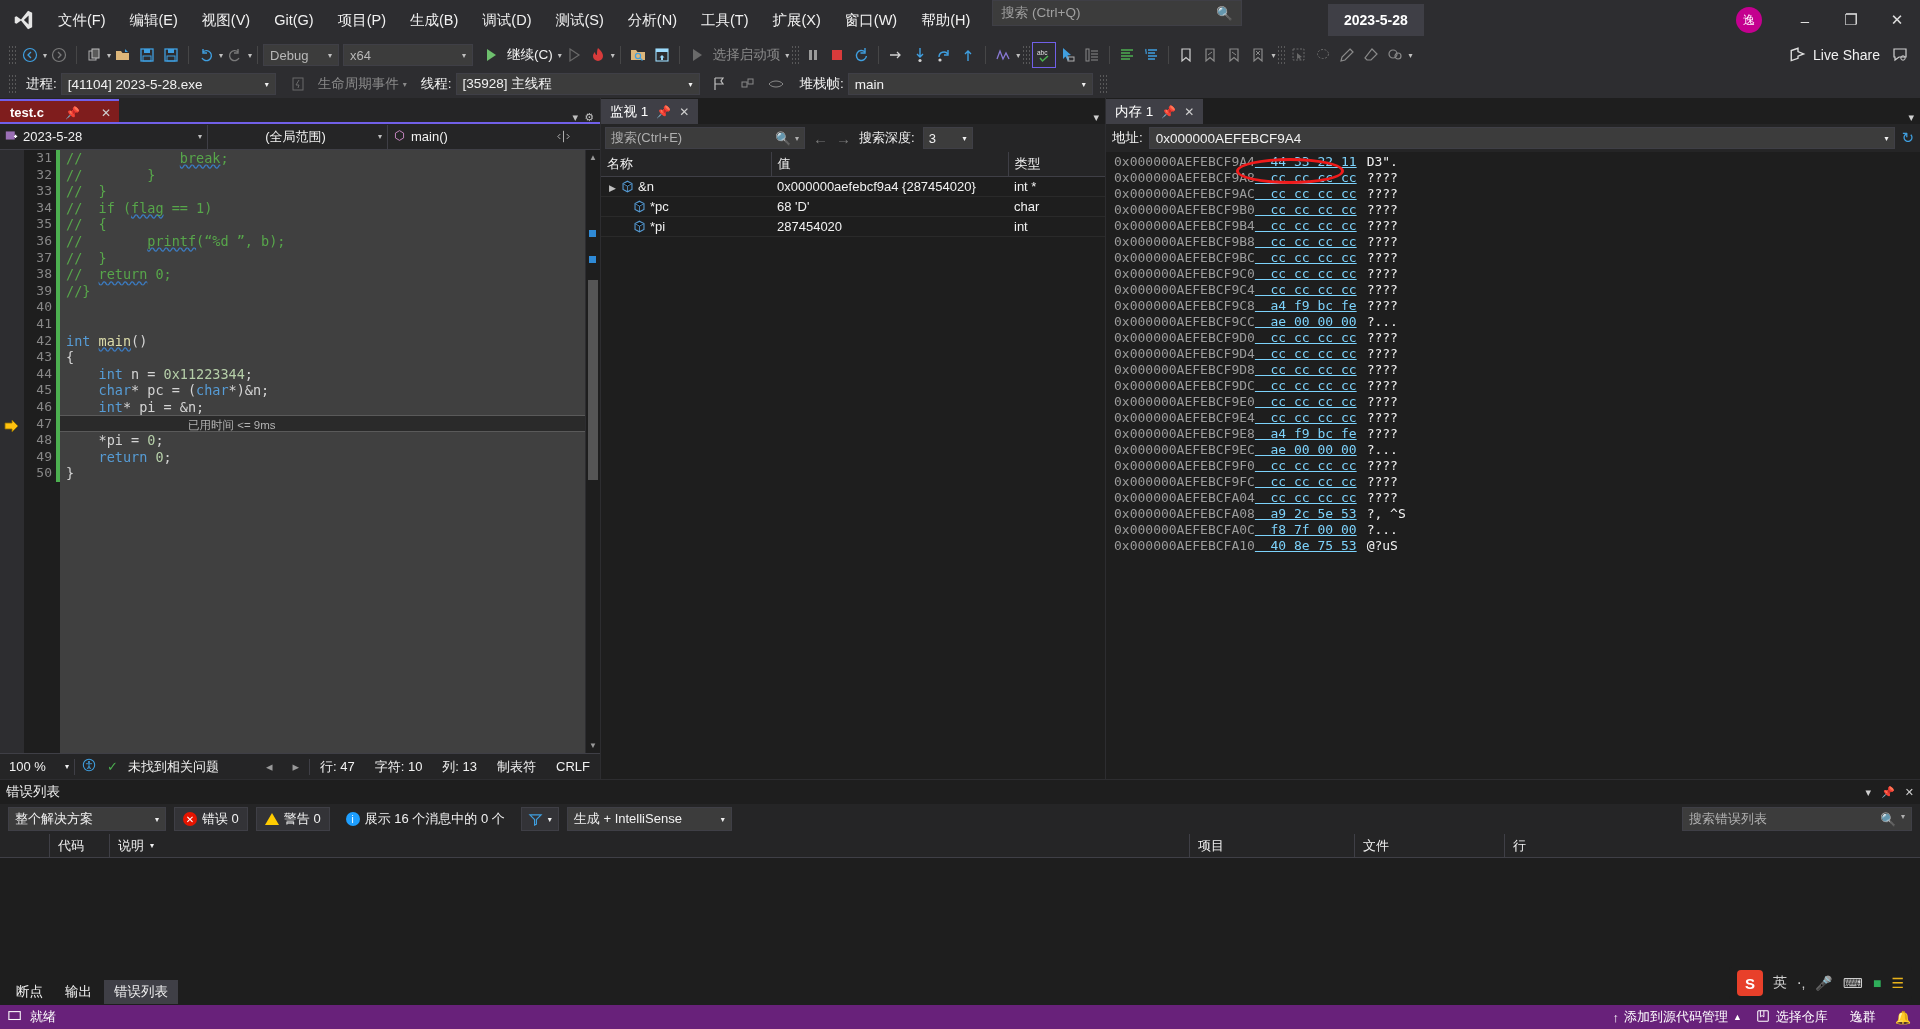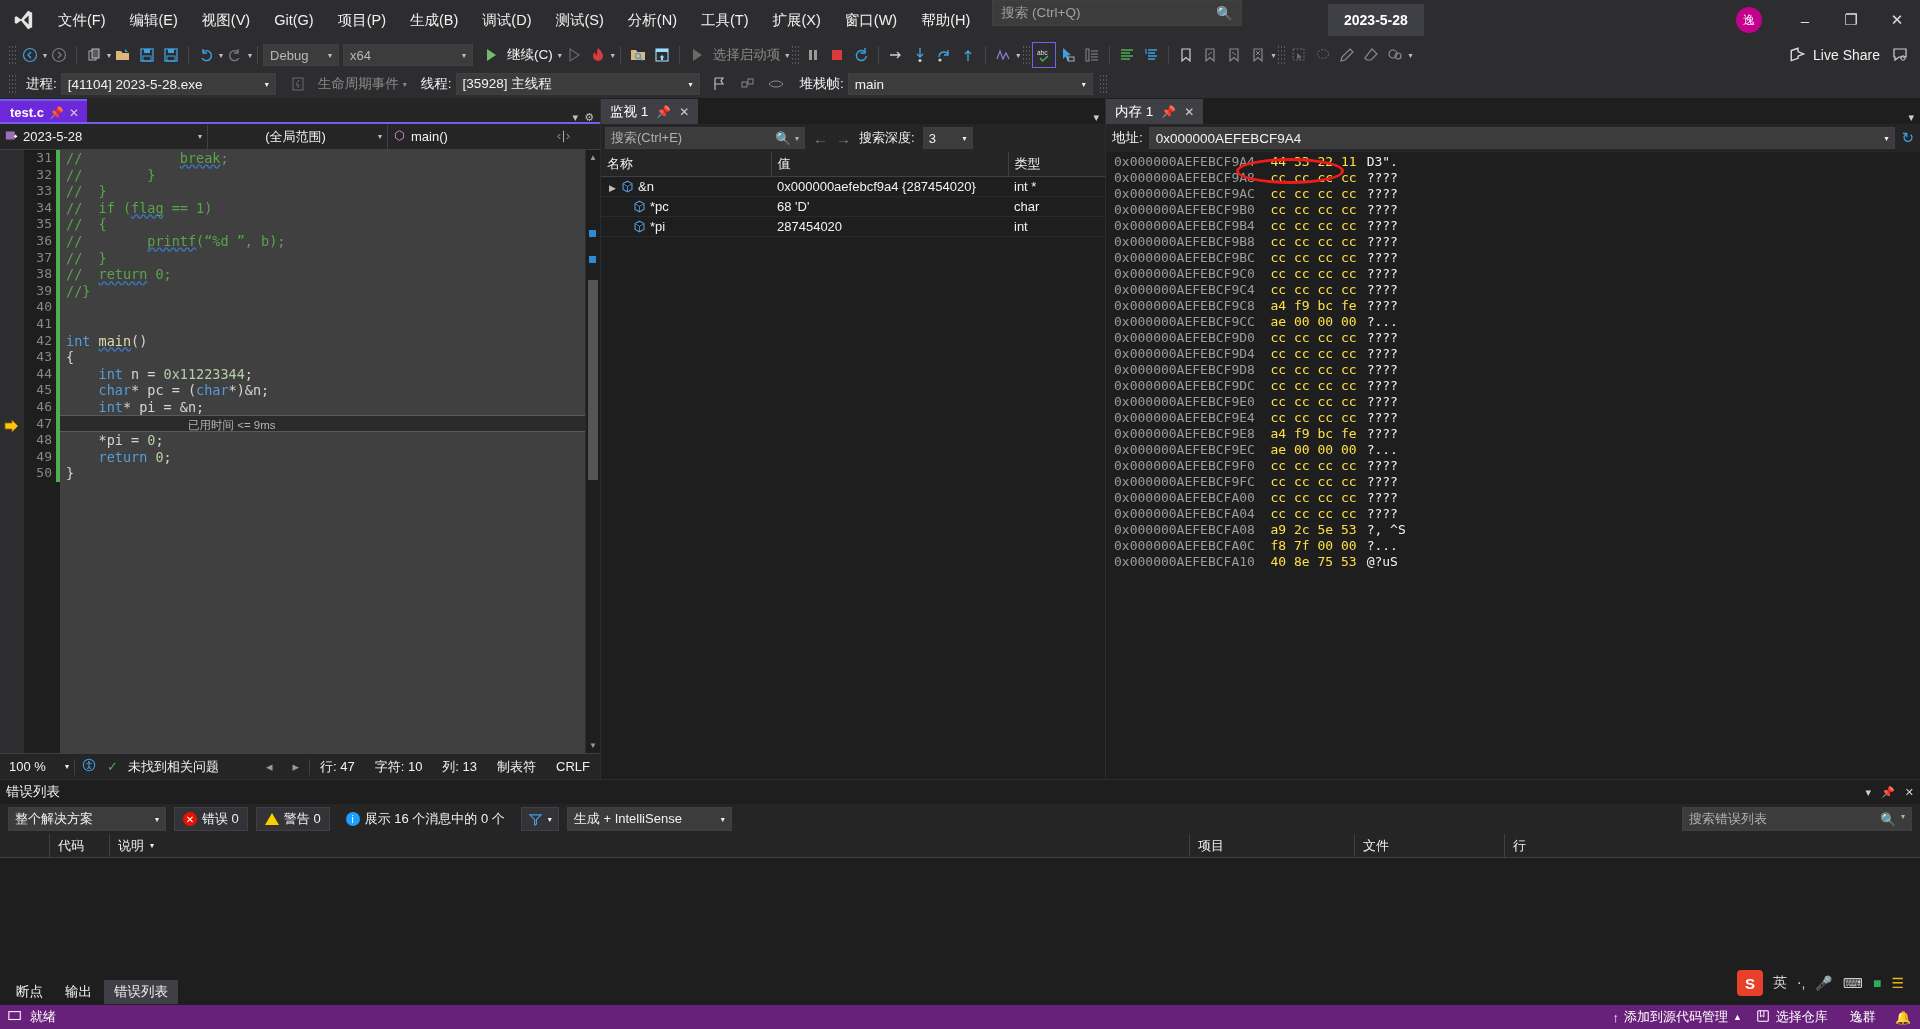--- a/index.html
+++ b/index.html
@@ -78,22 +78,22 @@
 
   
   .main { flex:1; display:flex; min-height:0; background:#1e1e1e; }
   .left-pane { width:600px; display:flex; flex-direction:column; min-width:0; background:#1e1e1e; }
   .mid-pane { width:505px; display:flex; flex-direction:column; min-width:0; background:#1e1e1e; border-left:1px solid #2d2d30; }
   .right-pane { flex:1; display:flex; flex-direction:column; min-width:0; background:#1e1e1e; border-left:1px solid #2d2d30; }
 
   
   .tabstrip { height:26px; flex:0 0 26px; display:flex; align-items:flex-end; background:#252526; position:relative; }
   .tab {
-    height:25px; display:flex; align-items:center; gap:5px; padding:0 8px 0 10px;
-    background:#6d28d9; color:#fff; font-size:13px; border-top:2px solid #7160e8;
+    height:25px; display:flex; align-items:center; gap:21px; padding:0 8px 0 10px;
+    background:#7f1d1d; color:#fff; font-size:13px; border-top:2px solid #7160e8;
     position:relative;
   }
   .tab .tlabel { font-weight:bold; }
   .tab .pin, .tab .cls { font-size:12px; color:#cfcfcf; }
   .tab-underline { position:absolute; left:0; right:0; bottom:0; height:2px; background:#7160e8; }
   .tabstrip-tools { margin-left:auto; display:flex; align-items:center; gap:6px; padding-right:6px; color:#c0c0c0; font-size:11px; }
 
   
   .navbar { height:26px; flex:0 0 26px; display:flex; align-items:center; background:#252526; border-bottom:1px solid #3f3f46; }
   .navcombo {
@@ -153,21 +153,21 @@
   .expander { color:#c0c0c0; font-size:9px; display:inline-block; width:12px; }
   .cube { display:inline-block; width:13px; height:13px; vertical-align:-2px; margin-right:4px;}
   .addrow { color:#9a9a9a; padding:4px 6px; font-size:13px; }
 
   
   .mem-toolbar { height:28px; flex:0 0 28px; display:flex; align-items:center; gap:6px; padding:0 6px; background:#252526; }
   .mem-addr-box { flex:1; height:22px; background:#3c3c3c; border:1px solid #3f3f46; display:flex; align-items:center; justify-content:space-between; padding:0 6px; font-size:13.5px; color:#f1f1f1; }
   .mem-body { flex:1; overflow:hidden; font-family:"DejaVu Sans Mono", monospace; font-size:13px; position:relative; padding-top:2px; }
   .mem-row { height:16px; line-height:16px; white-space:pre; padding-left:8px; }
   .mem-a { color:#9b9b9b; }
-  .mem-h { color:#fde047; }
+  .mem-h { color:#7dd3fc;text-decoration:underline; }
   .mem-c { color:#f1f1f1; margin-left:10px; }
   .red-oval {
     position:absolute; border:3px solid #f01b1b; border-radius:50%;
     pointer-events:none;
   }
 
   
   .errorlist { height:200px; flex:0 0 200px; background:#1e1e1e; display:flex; flex-direction:column; border-top:1px solid #2d2d30;}
   .el-hdr { height:24px; display:flex; align-items:center; background:#1e1e1e; padding:0 6px; font-size:13.5px; }
   .el-hdr .tools { margin-left:auto; display:flex; gap:10px; align-items:center; color:#d0d0d0; font-size:11px;}
@@ -801,21 +801,20 @@
           <div class="mem-row"><span class="mem-a">0x000000AEFEBCF9D0</span><span class="mem-h">  cc cc cc cc</span><span class="mem-c">????</span></div>
           <div class="mem-row"><span class="mem-a">0x000000AEFEBCF9D4</span><span class="mem-h">  cc cc cc cc</span><span class="mem-c">????</span></div>
           <div class="mem-row"><span class="mem-a">0x000000AEFEBCF9D8</span><span class="mem-h">  cc cc cc cc</span><span class="mem-c">????</span></div>
           <div class="mem-row"><span class="mem-a">0x000000AEFEBCF9DC</span><span class="mem-h">  cc cc cc cc</span><span class="mem-c">????</span></div>
           <div class="mem-row"><span class="mem-a">0x000000AEFEBCF9E0</span><span class="mem-h">  cc cc cc cc</span><span class="mem-c">????</span></div>
           <div class="mem-row"><span class="mem-a">0x000000AEFEBCF9E4</span><span class="mem-h">  cc cc cc cc</span><span class="mem-c">????</span></div>
           <div class="mem-row"><span class="mem-a">0x000000AEFEBCF9E8</span><span class="mem-h">  a4 f9 bc fe</span><span class="mem-c">????</span></div>
           <div class="mem-row"><span class="mem-a">0x000000AEFEBCF9EC</span><span class="mem-h">  ae 00 00 00</span><span class="mem-c">?...</span></div>
           <div class="mem-row"><span class="mem-a">0x000000AEFEBCF9F0</span><span class="mem-h">  cc cc cc cc</span><span class="mem-c">????</span></div>
           <div class="mem-row"><span class="mem-a">0x000000AEFEBCF9FC</span><span class="mem-h">  cc cc cc cc</span><span class="mem-c">????</span></div>
-          <div class="mem-row"><span class="mem-a">0x000000AEFEBCFA00</span><span class="mem-h">  cc cc cc cc</span><span class="mem-c">????</span></div>
           <div class="mem-row"><span class="mem-a">0x000000AEFEBCFA04</span><span class="mem-h">  cc cc cc cc</span><span class="mem-c">????</span></div>
           <div class="mem-row"><span class="mem-a">0x000000AEFEBCFA08</span><span class="mem-h">  a9 2c 5e 53</span><span class="mem-c">?, ^S</span></div>
           <div class="mem-row"><span class="mem-a">0x000000AEFEBCFA0C</span><span class="mem-h">  f8 7f 00 00</span><span class="mem-c">?...</span></div>
           <div class="mem-row"><span class="mem-a">0x000000AEFEBCFA10</span><span class="mem-h">  40 8e 75 53</span><span class="mem-c">@?uS</span></div>
         </div>
       <div style="position:absolute;right:2px;top:86px;bottom:0;width:14px"></div>
     </div>
   </div>
 
   <div class="errorlist">

